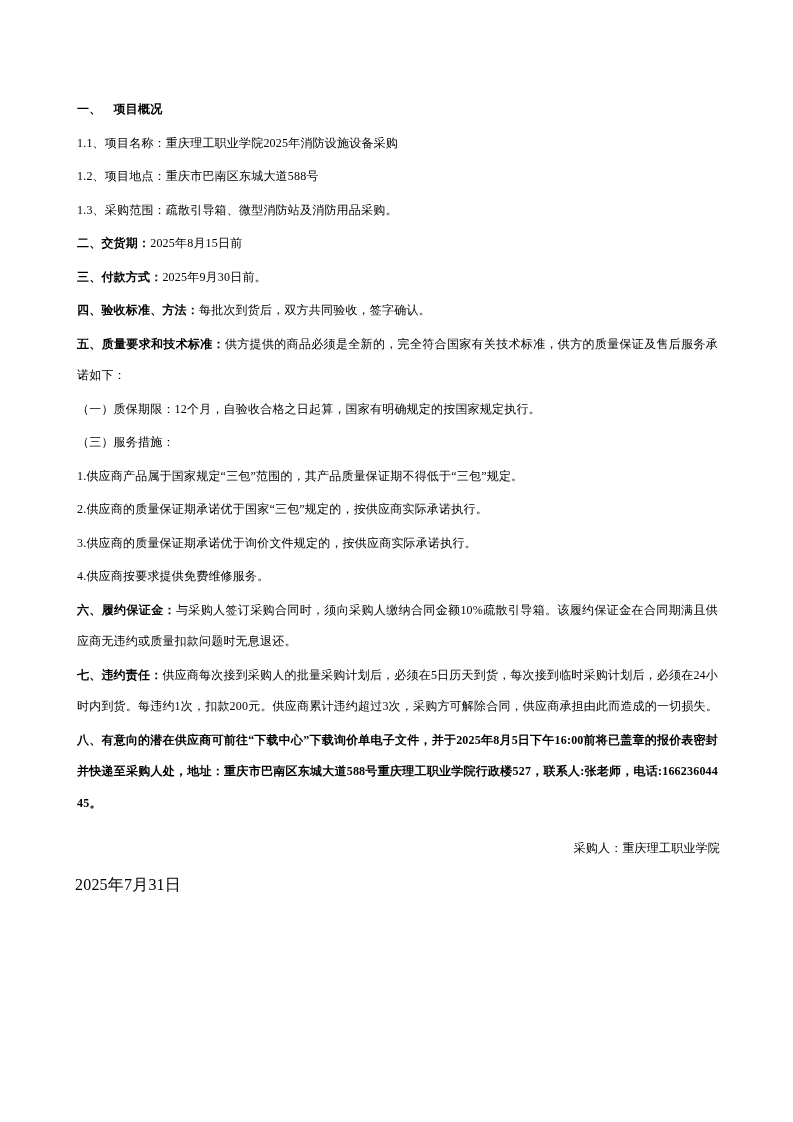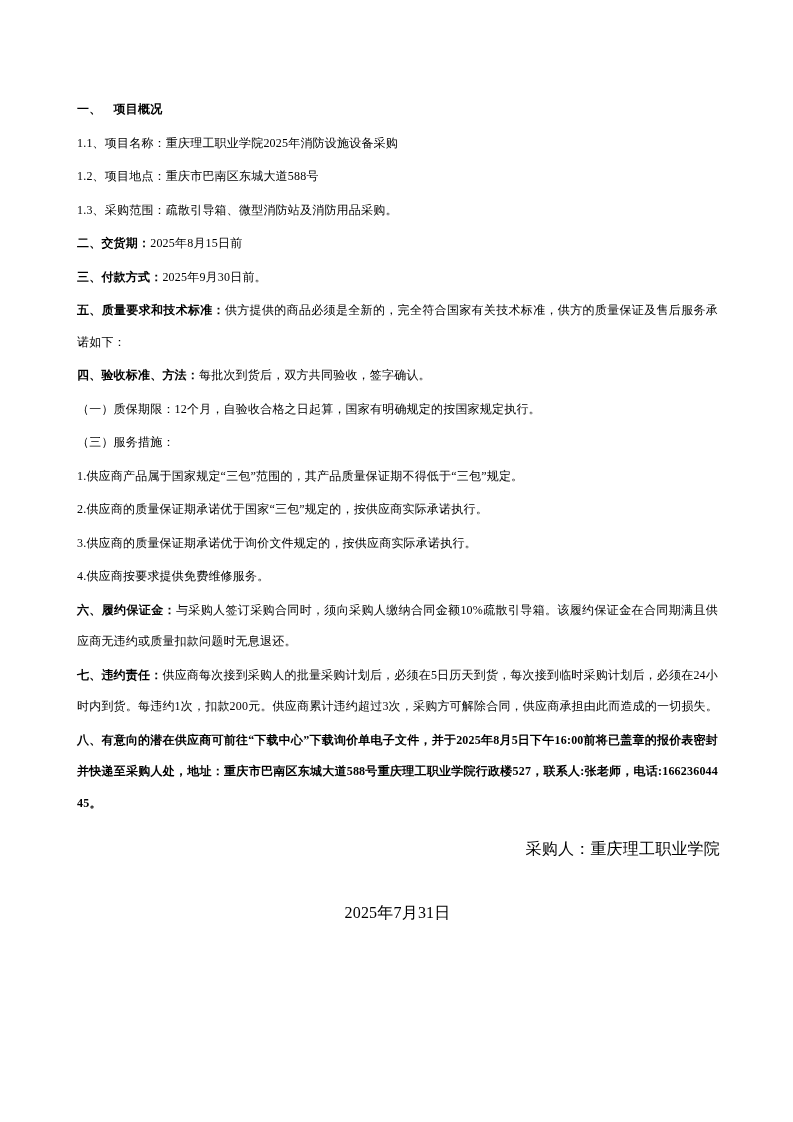--- a/index.html
+++ b/index.html
@@ -24,46 +24,45 @@
     line-height: 31.5px;
     text-align: justify;
     letter-spacing: 0.2px;
     word-break: break-all;
   }
   .lbl {
     font-weight: bold;
   }
   .sig-line {
     margin-top: 14px;
-    font-size: 16px;
+    font-size: 12px;
     line-height: 31.5px;
     text-align: right;
     letter-spacing: 0.2px;
   }
   .date-line {
-    margin-top: 32px;
+    margin-top: 4px;
     font-size: 16px;
     line-height: 31.5px;
-    text-align: center;
     letter-spacing: 0.2px;
   }
 </style>
 </head>
 <body>
 
 <div class="page">
   <div class="doc-body" id="doc-body">
       <p><span class="lbl">一、　项目概况</span></p>
       <p><span>1.1、项目名称：重庆理工职业学院2025年消防设施设备采购</span></p>
       <p><span>1.2、项目地点：重庆市巴南区东城大道588号</span></p>
       <p><span>1.3、采购范围：疏散引导箱、微型消防站及消防用品采购。</span></p>
       <p><span class="lbl">二、交货期：</span><span>2025年8月15日前</span></p>
       <p><span class="lbl">三、付款方式：</span><span>2025年9月30日前。</span></p>
+      <p><span class="lbl">四、验收标准、方法：</span><span>每批次到货后，双方共同验收，签字确认。</span></p>
       <p><span class="lbl">五、质量要求和技术标准：</span><span>供方提供的商品必须是全新的，完全符合国家有关技术标准，供方的质量保证及售后服务承诺如下：</span></p>
-      <p><span class="lbl">四、验收标准、方法：</span><span>每批次到货后，双方共同验收，签字确认。</span></p>
       <p><span>（一）质保期限：12个月，自验收合格之日起算，国家有明确规定的按国家规定执行。</span></p>
       <p><span>（三）服务措施：</span></p>
       <p><span>1.供应商产品属于国家规定“三包”范围的，其产品质量保证期不得低于“三包”规定。</span></p>
       <p><span>2.供应商的质量保证期承诺优于国家“三包”规定的，按供应商实际承诺执行。</span></p>
       <p><span>3.供应商的质量保证期承诺优于询价文件规定的，按供应商实际承诺执行。</span></p>
       <p><span>4.供应商按要求提供免费维修服务。</span></p>
       <p><span class="lbl">六、履约保证金：</span><span>与采购人签订采购合同时，须向采购人缴纳合同金额10%疏散引导箱。该履约保证金在合同期满且供应商无违约或质量扣款问题时无息退还。</span></p>
       <p><span class="lbl">七、违约责任：</span><span>供应商每次接到采购人的批量采购计划后，必须在5日历天到货，每次接到临时采购计划后，必须在24小时内到货。每违约1次，扣款200元。供应商累计违约超过3次，采购方可解除合同，供应商承担由此而造成的一切损失。</span></p>
       <p><span class="lbl">八、有意向的潜在供应商可前往“下载中心”下载询价单电子文件，并于2025年8月5日下午16:00前将已盖章的报价表密封并快递至采购人处，地址：重庆市巴南区东城大道588号重庆理工职业学院行政楼527，联系人:张老师，电话:16623604445。</span></p>
     </div>

